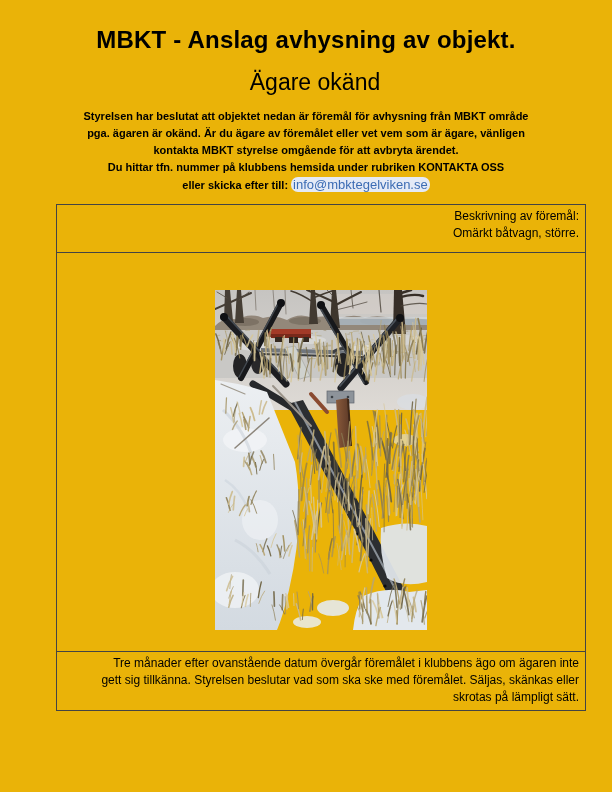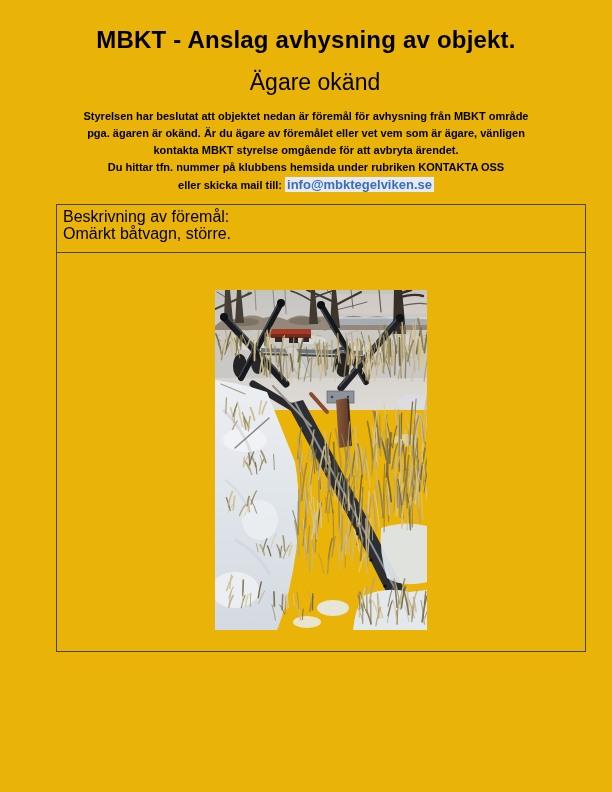--- a/index.html
+++ b/index.html
@@ -15,31 +15,32 @@
     position:absolute; top:60px; left:0; width:612px; margin:9px;
     text-align:center; font-size:23px; font-weight:400;
   }
   .intro {
     position:absolute; top:97px; left:46px; width:520px;
     text-align:center; font-size:11px; line-height:17px; font-weight:700;margin-top:11px;
   }
   .intro-lines { white-space:pre-line; }
   .mail-line { line-height:17px; }
   .mail-link {
-    color:#3c6cb4; background:#e4eaf6; font-size:13px; font-weight:700;
-    text-decoration:none; padding:0 2px; border-radius:0; cursor:pointer;
+    color:#3c6cb4; background:#e4eaf6; font-size:13px; font-weight:400;
+    text-decoration:none; padding:0 2px; border-radius:7px; cursor:pointer;
   }
   table.notice {
     position:absolute; top:204px; left:56px; width:530px;
     border-collapse:collapse; table-layout:fixed;
   }
   table.notice td {
     border:1px solid #444; vertical-align:top;
-    font-size:16px; line-height:17px; padding:3px 6px 4px 6px;
+    font-size:12px; line-height:17px; padding:3px 6px 4px 6px;
     white-space:pre-line;
+    text-align:right;
   }
   td.row-desc   { height:40px; }
   td.row-image  { height:361px; }
   td.row-date   { height:17px; }
   td.row-disc   { height:47px; }
   .photo-wrap { text-align:center; margin-top:0; }
   svg.photo { display:inline-block; vertical-align:top; }
 </style>
 </head>
 <body>
@@ -47,21 +48,21 @@
 <div class="page">
 
   <h1 class="doc-title">MBKT - Anslag avhysning av objekt.</h1>
   <h2 class="doc-subtitle">Ägare okänd</h2>
 
   <div class="intro">
     <span class="intro-lines">Styrelsen har beslutat att objektet nedan är föremål för avhysning från MBKT område
 pga. ägaren är okänd. Är du ägare av föremålet eller vet vem som är ägare, vänligen
 kontakta MBKT styrelse omgående för att avbryta ärendet.
 Du hittar tfn. nummer på klubbens hemsida under rubriken KONTAKTA OSS</span>
-    <div class="mail-line"><span>eller skicka mail till: </span><a class="mail-link">info@mbktegelviken.se</a></div>
+    <div class="mail-line"><span>eller skicka efter till: </span><a class="mail-link">info@mbktegelviken.se</a></div>
   </div>
 
   <table class="notice">
     <tbody>
       <tr>
         <td class="row-desc">Beskrivning av föremål:
 Omärkt båtvagn, större.</td>
       </tr>
       <tr>
         <td class="row-image">
@@ -816,16 +817,21 @@
 
               <g stroke-linecap="round">
                 <path d="M58,96 L96,136" stroke="#9b948a" stroke-width="2" fill="none"></path>
                 <path d="M54,128 L20,158" stroke="#8d867c" stroke-width="1.5" fill="none"></path>
                 <path d="M30,104 L6,94" stroke="#a09a8e" stroke-width="1.2" fill="none"></path>
               </g>
             </svg>
           </div>
         </td>
       </tr>
+      <tr>
+        <td class="row-disc">Tre månader efter ovanstående datum övergår föremålet i klubbens ägo om ägaren inte
+gett sig tillkänna. Styrelsen beslutar vad som ska ske med föremålet. Säljas, skänkas eller
+skrotas på lämpligt sätt.</td>
+      </tr>
     </tbody>
   </table>
 
 </div>
 
 </body></html>

